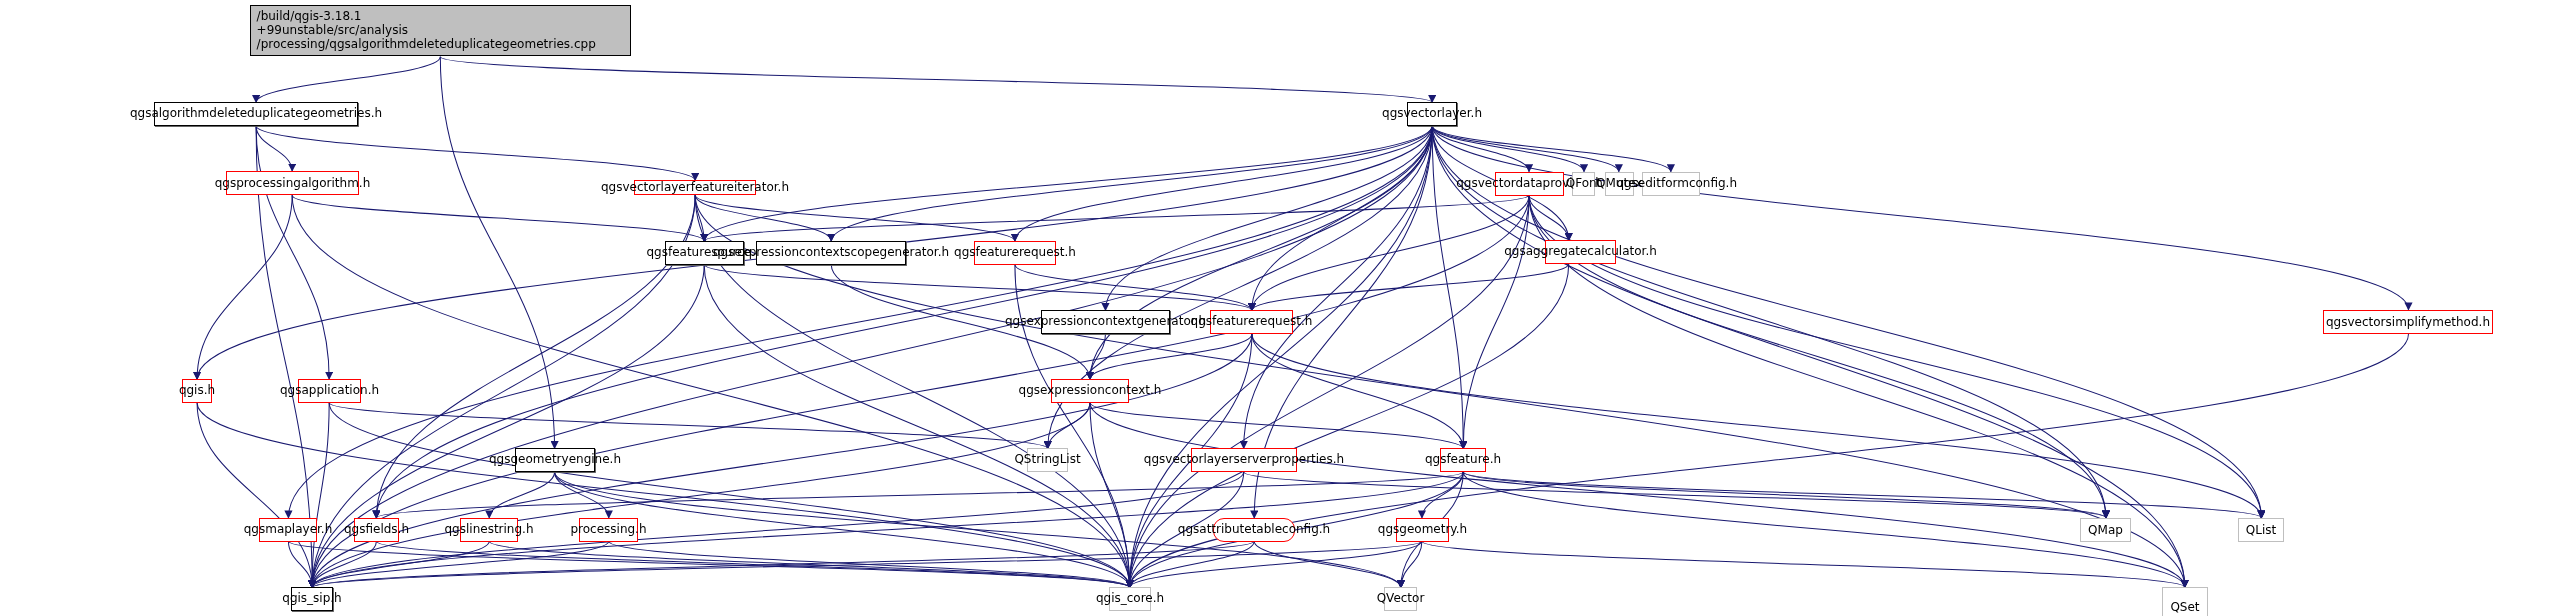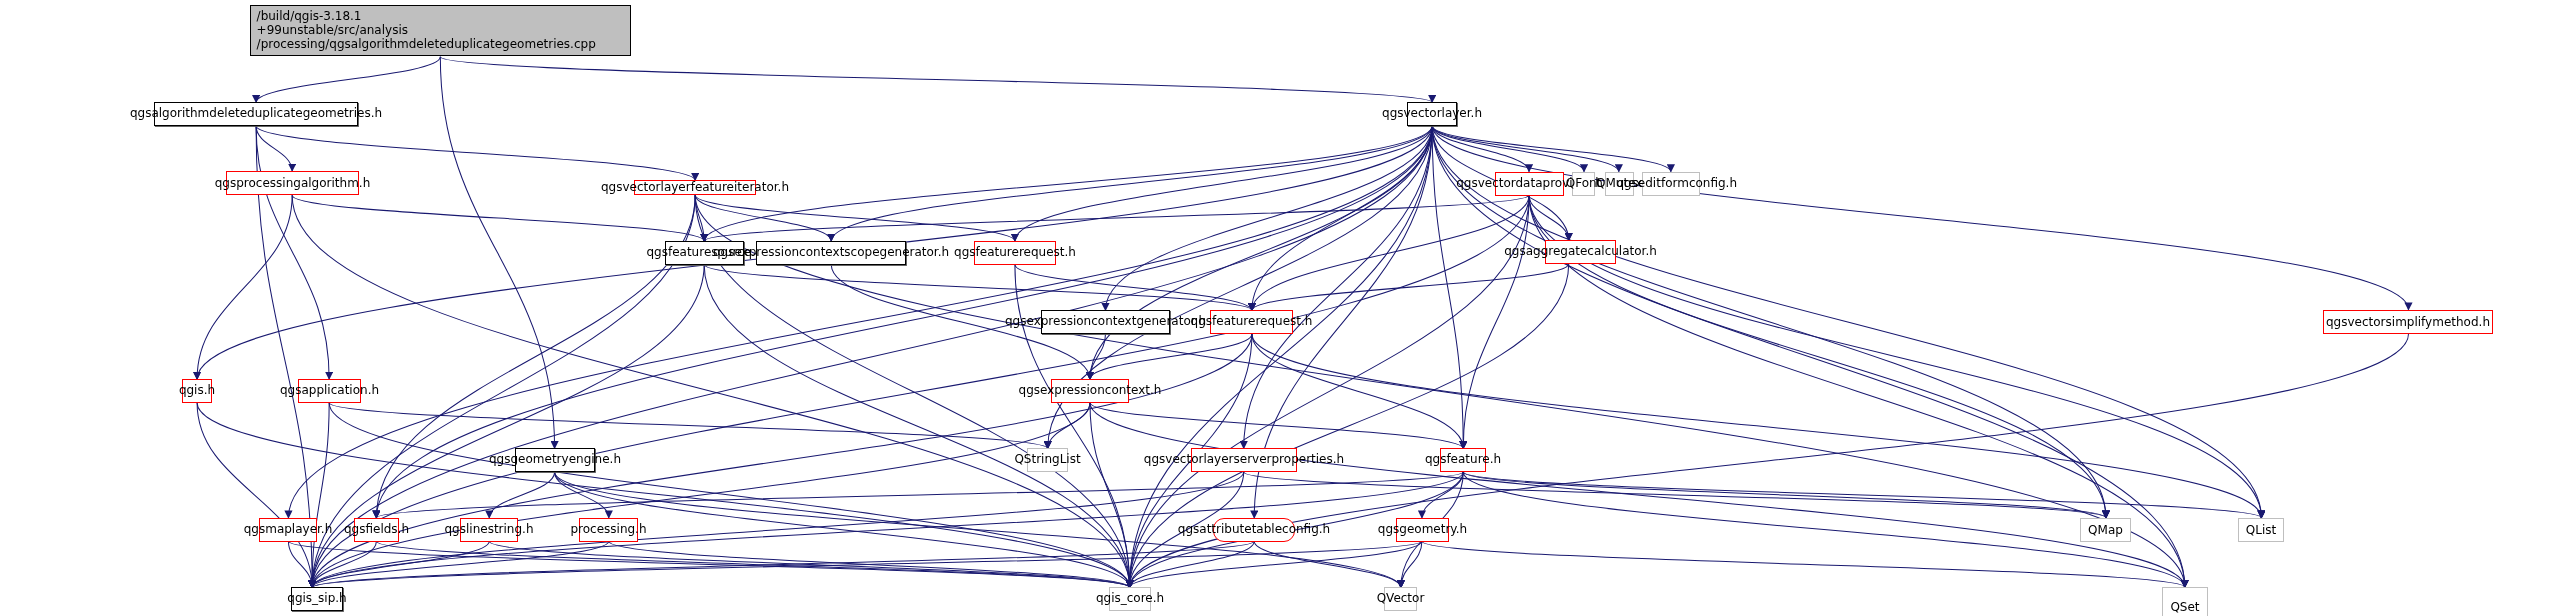--- a/index.html
+++ b/index.html
@@ -224,21 +224,21 @@
       </div>
       <div class="node red" id="n-geom" style="left: 1396px; top: 518px; width: 53px; height: 23.5px;">
         <span>qgsgeometry.h</span>
       </div>
       <div class="node gray" id="n-qmap" style="left: 2080px; top: 518px; width: 51px; height: 24px;">
         <span>QMap</span>
       </div>
       <div class="node gray" id="n-qlist" style="left: 2238px; top: 518px; width: 46px; height: 24px;">
         <span>QList</span>
       </div>
-      <div class="node black" id="n-sip" style="left: 291px; top: 587px; width: 52px; height: 23.5px;">
+      <div class="node black" id="n-sip" style="left: 291px; top: 587px; width: 42px; height: 23.5px;">
         <span>qgis_sip.h</span>
       </div>
       <div class="node gray" id="n-core" style="left: 1109px; top: 587px; width: 42px; height: 23.5px;">
         <span>qgis_core.h</span>
       </div>
       <div class="node gray" id="n-qvector" style="left: 1384px; top: 587px; width: 33px; height: 23.5px;">
         <span>QVector</span>
       </div>
       <div class="node gray" id="n-qset" style="left: 2162px; top: 587px; width: 46px; height: 40px;">
         <span>QSet</span>

